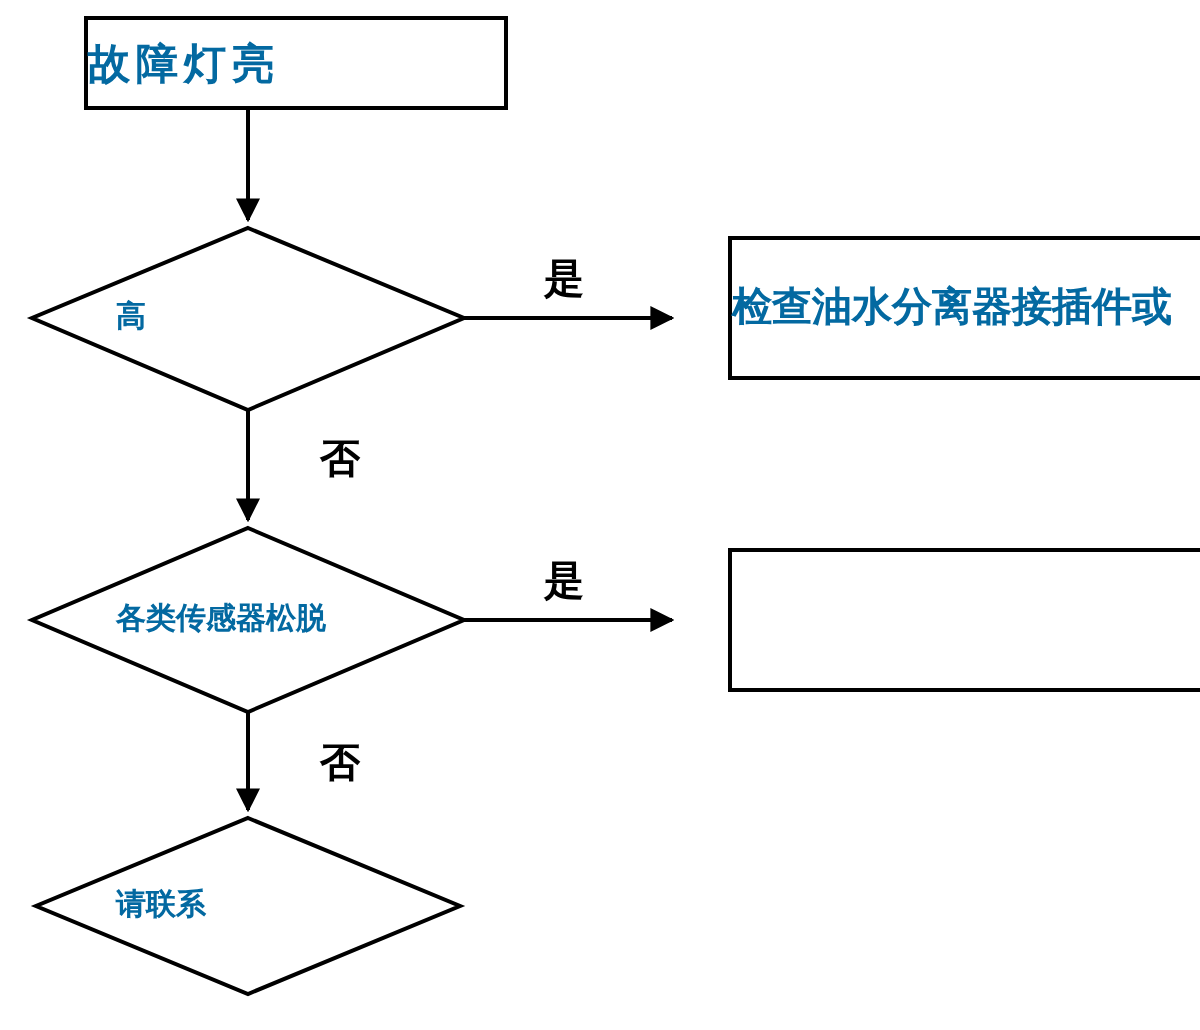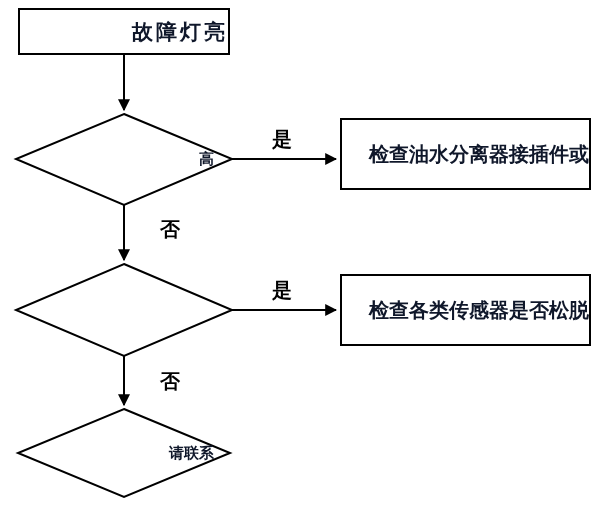--- a/index.html
+++ b/index.html
@@ -13,25 +13,26 @@
     position: relative;
     width: 600px; height: 515px;
     background: #ffffff;
     overflow: hidden;
   }
   svg.layer { position: absolute; left: 0; top: 0; }
   .node {
     position: absolute;
     display: flex;
     flex-direction: column;
-    align-items: flex-end;
+    align-items: flex-start;
     justify-content: center;
     text-align: center;
     font-weight: bold;
-    color: #0f172a;
+    color: #0369a1;
+    margin-left: 24px;
   }
   .rect-node {
     border: 2px solid #000000;
     background: #ffffff;
     box-sizing: border-box;
   }
   .start-node { font-size: 21px; letter-spacing: 3px; }
   .action-node { font-size: 20px; line-height: 1.4; }
   .diamond-text { font-size: 15px; line-height: 1.3; background: transparent; }
   .end-text { font-size: 15px; line-height: 1.35; }
@@ -70,23 +71,25 @@
   </div>
 
   <div class="node diamond-text" style="left:34px; top:129px; width:180px; height:60px;">
     <span>高</span>
   </div>
 
   <div class="node rect-node action-node" style="left:340px; top:118px; width:251px; height:72px;">
     <span>检查油水分离器接插件或</span>
   </div>
 
+  <div class="node diamond-text" style="left:34px; top:288px; width:180px; height:44px;">
+    <span>各类传感器松脱</span>
+  </div>
 
   <div class="node rect-node action-node" style="left:340px; top:274px; width:251px; height:72px;">
-    <span>检查各类传感器是否松脱</span>
   </div>
 
   <div class="node end-text" style="left:34px; top:428px; width:180px; height:50px;gap:41px;">
     <span>请联系</span>
   </div>
 
   <div class="edge-label" style="left:272px; top:126px;">是</div>
   <div class="edge-label" style="left:160px; top:216px;">否</div>
   <div class="edge-label" style="left:272px; top:277px;">是</div>
   <div class="edge-label" style="left:160px; top:368px;">否</div>

